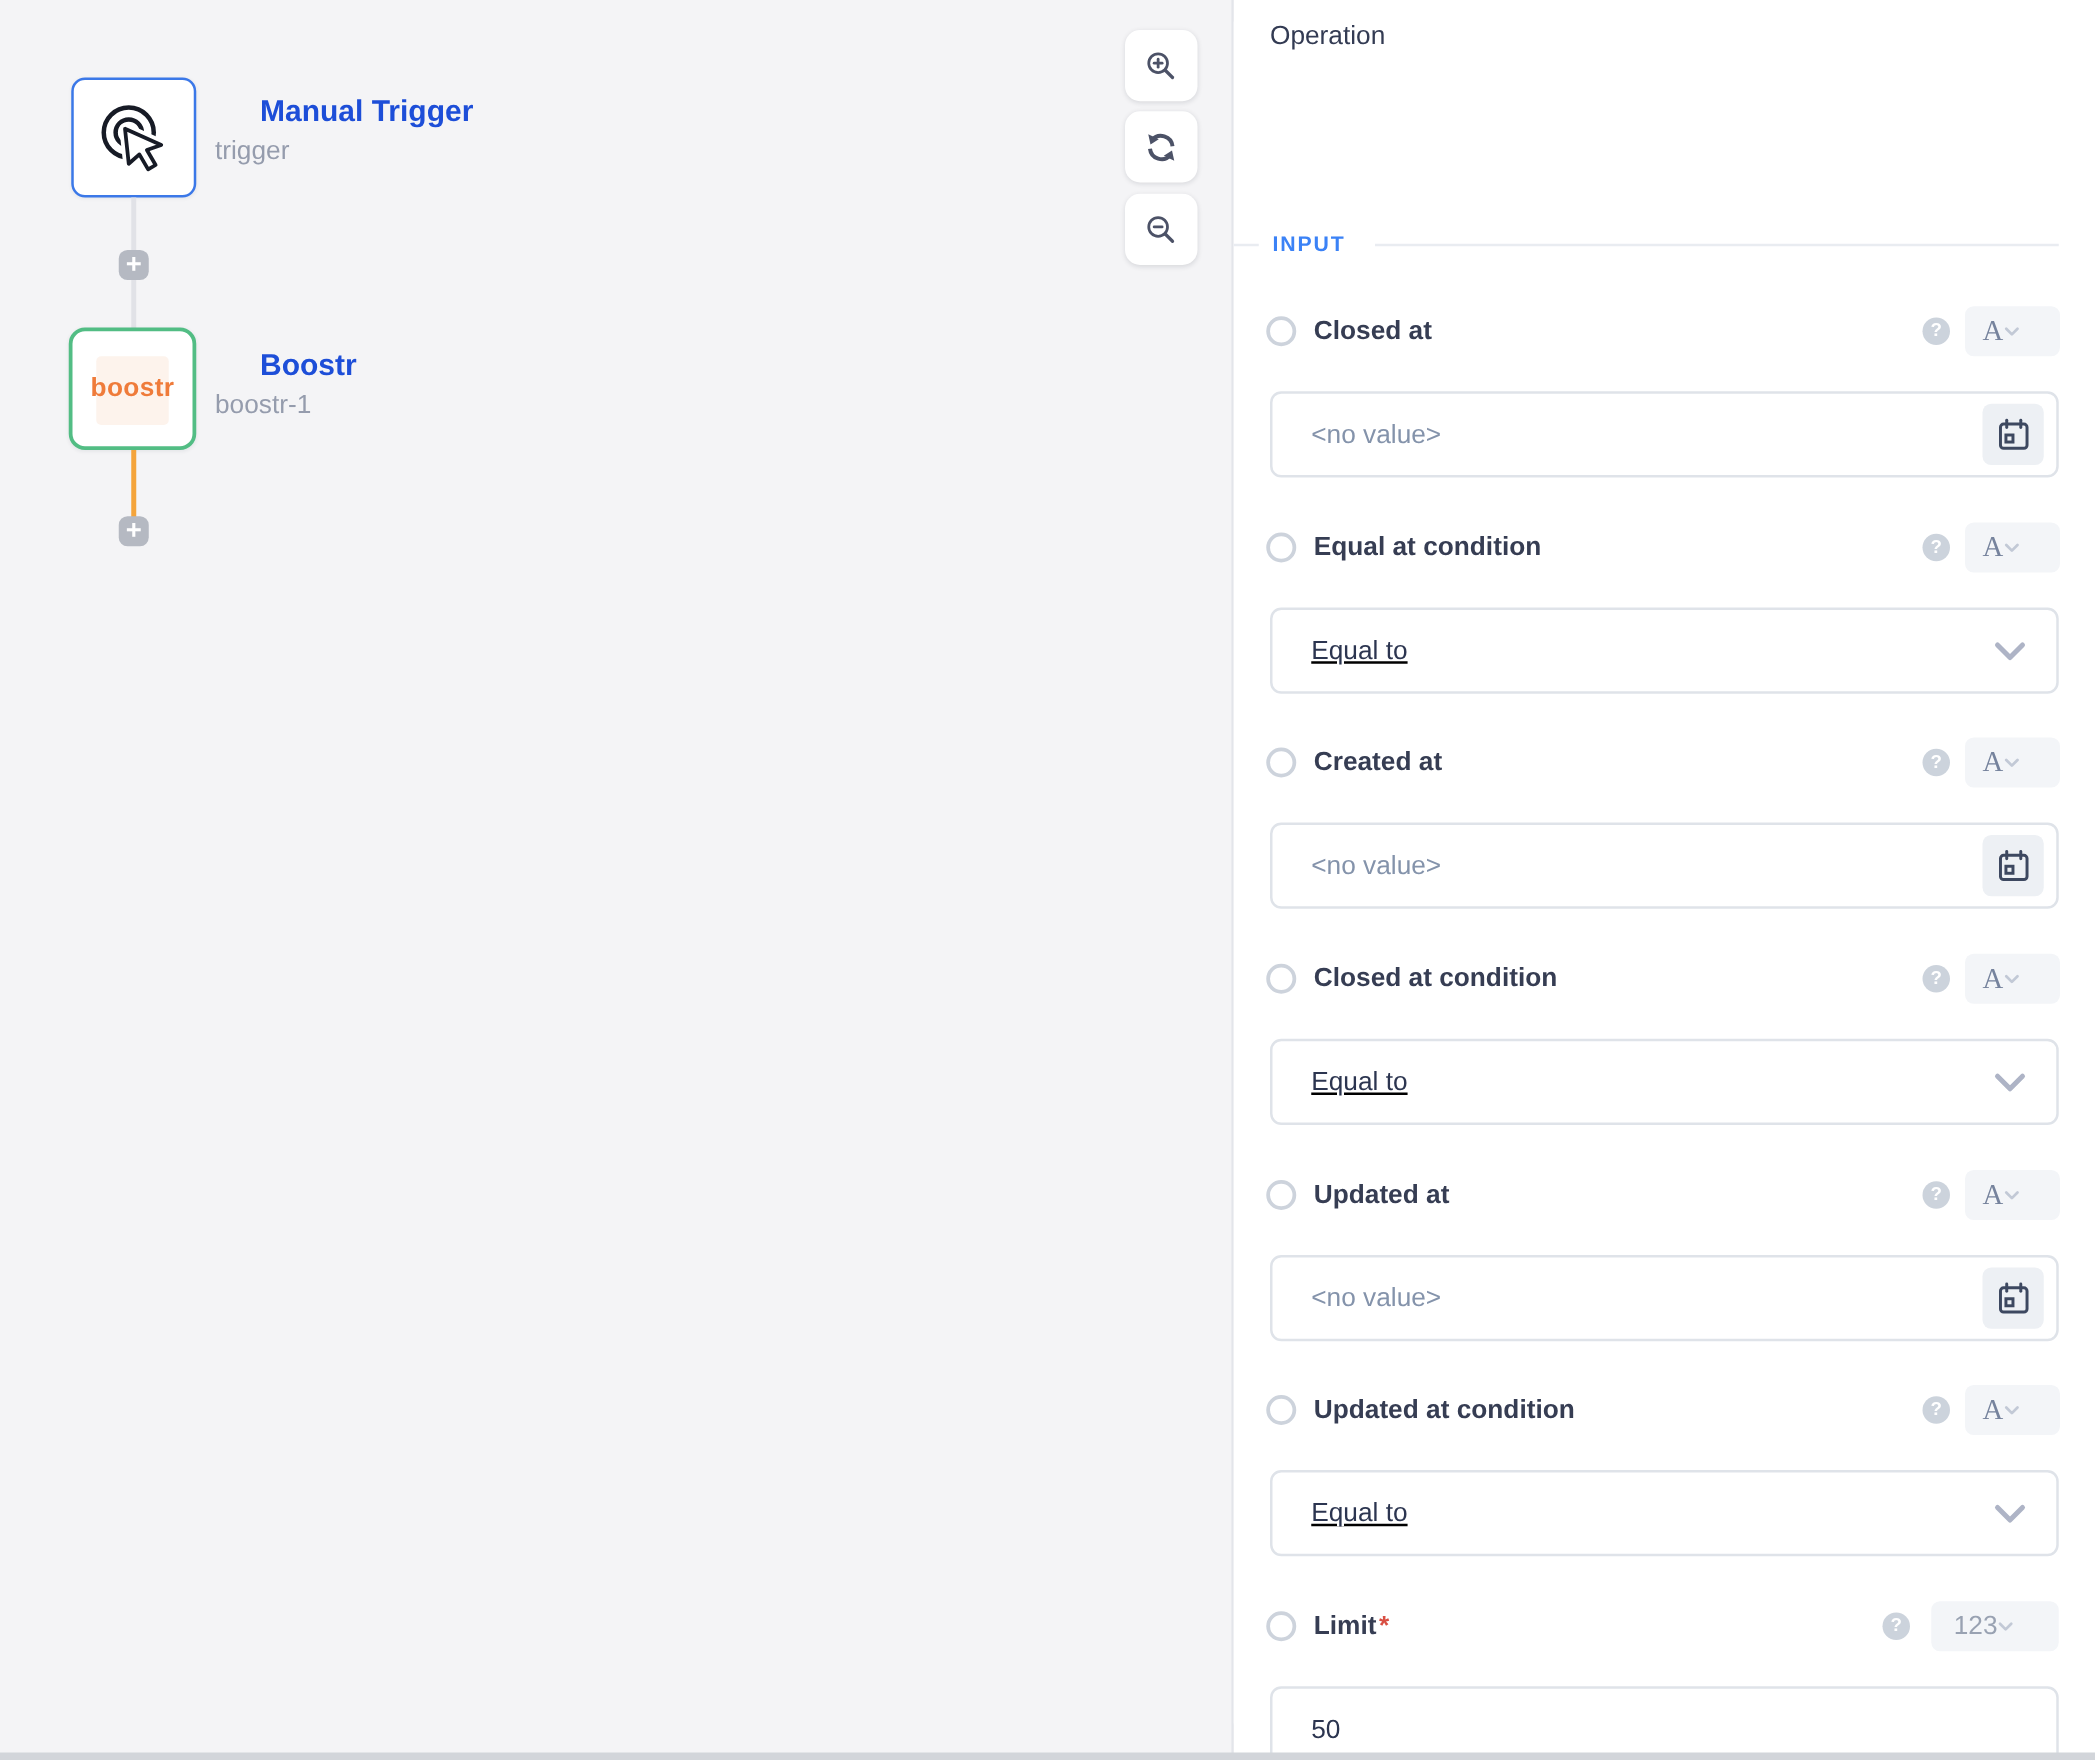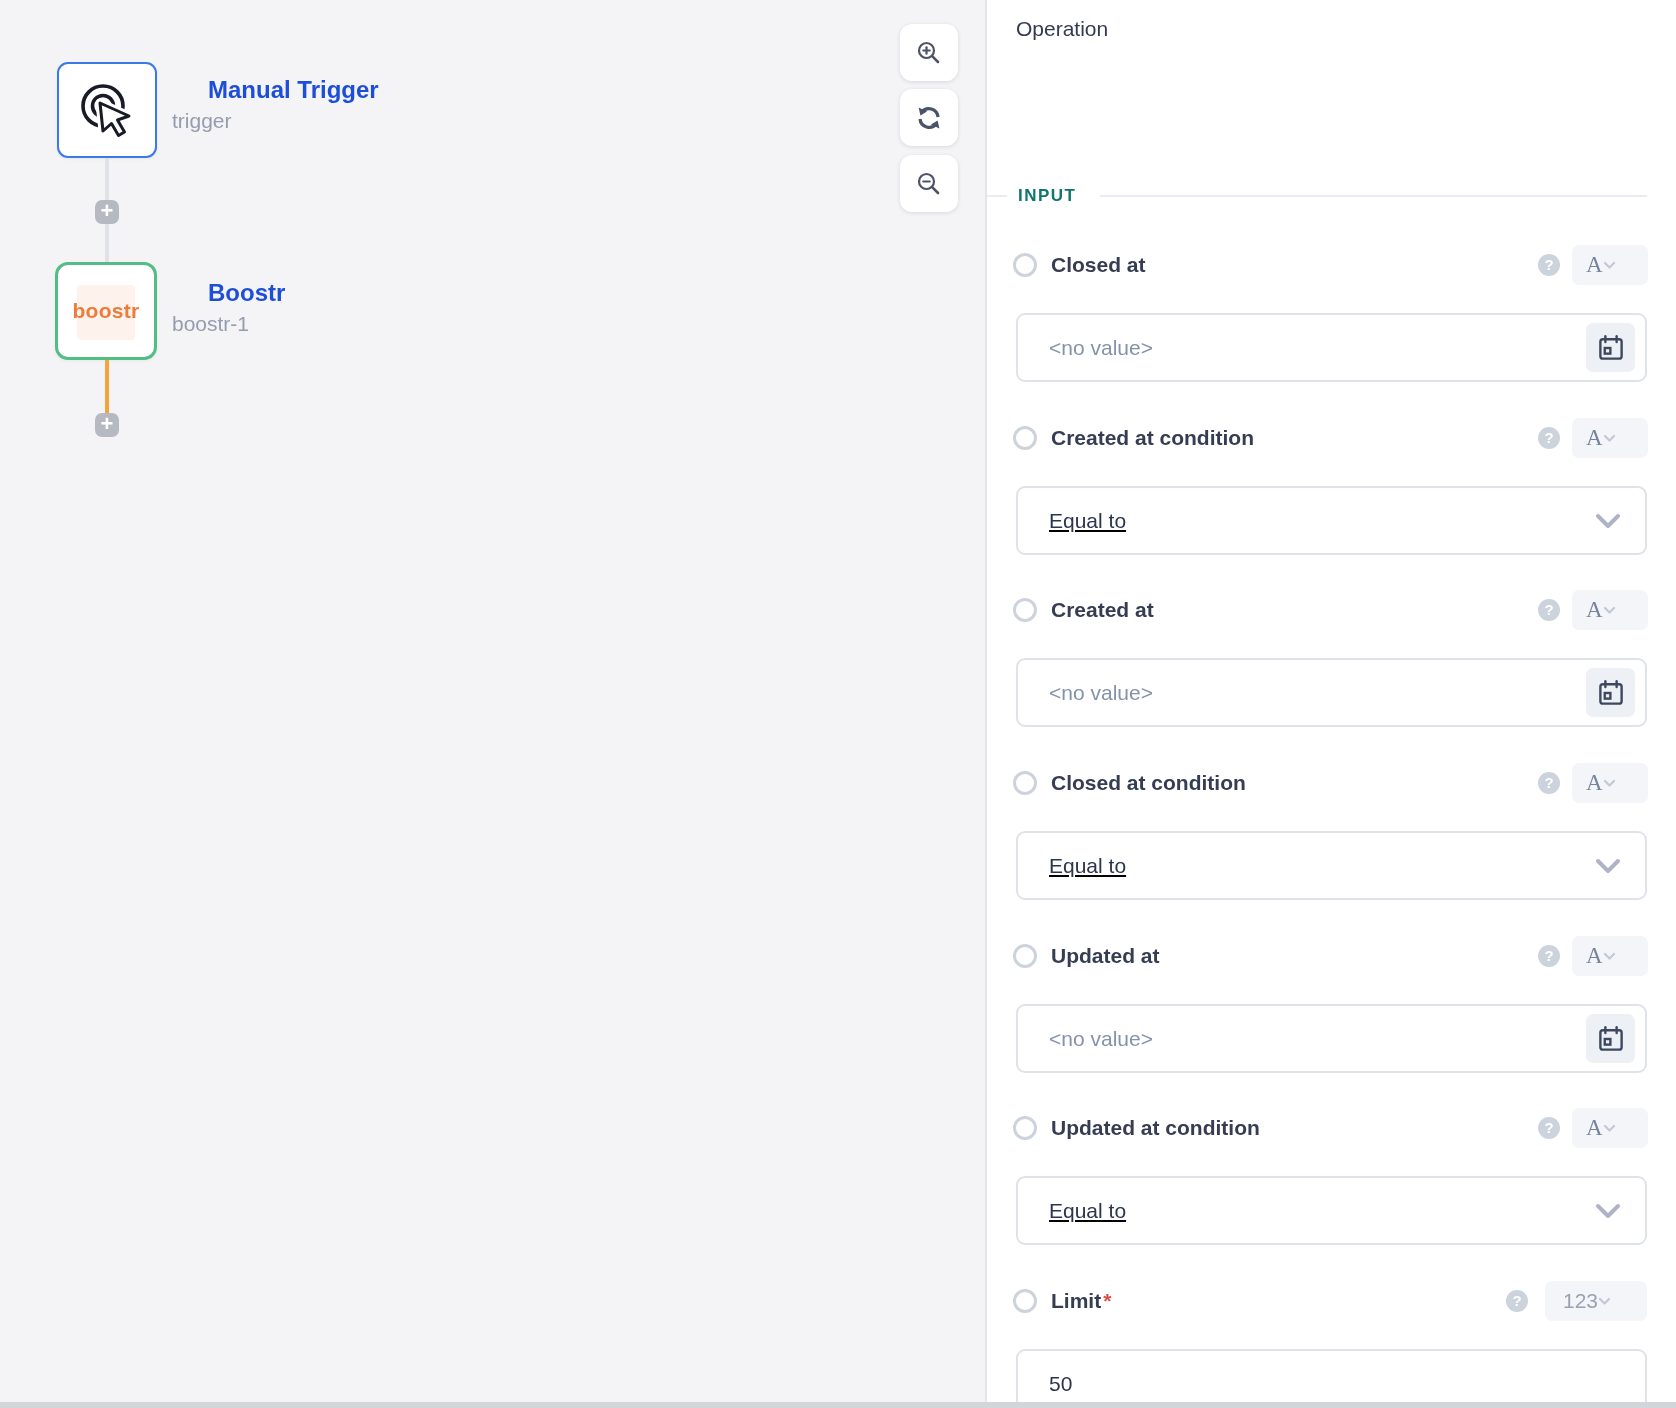--- a/index.html
+++ b/index.html
@@ -36,21 +36,21 @@
        border:2px solid #dfe3e9;border-radius:9px;background:#fff;display:flex;align-items:center;
        padding:0 24px 0 31px;}
   .op-select{top:66px;cursor:pointer;}
   .box .val{font-size:21px;color:#2c3550;}
   .box .ph{font-size:21px;color:#8493ab;}
   .box .chev{margin-left:auto;display:flex;}
 
   .input-header{position:absolute;left:0;right:0;top:186px;height:20px;}
   .ih-line-l{position:absolute;left:0;top:9px;width:20px;height:2px;background:#e9ecf1;}
   .ih-line-r{position:absolute;left:113px;right:29px;top:9px;height:2px;background:#e9ecf1;}
-  .ih-text{position:absolute;left:31px;top:0;font-size:17px;font-weight:700;letter-spacing:1.5px;color:#0f766e;}
+  .ih-text{position:absolute;left:31px;top:0;font-size:17px;font-weight:700;letter-spacing:1.5px;color:#3b82f6;}
 
   .row-label{position:absolute;left:0;right:0;height:24px;}
   .circle{position:absolute;left:26px;top:0;width:24px;height:24px;box-sizing:border-box;
           border:3px solid #cdd3dc;border-radius:50%;background:#fff;cursor:pointer;}
   .flabel{position:absolute;left:64px;top:0;line-height:24px;font-size:21px;font-weight:700;color:#363d53;white-space:nowrap;}
   .req{color:#d94f43;margin-left:2px;}
   .help{position:absolute;top:1px;width:22px;height:22px;border-radius:50%;background:#ccd3dc;color:#fff;
         font-size:15px;font-weight:700;text-align:center;line-height:22px;cursor:pointer;}
   .badge{position:absolute;top:-8px;height:40px;box-sizing:border-box;border-radius:7px;background:#f3f5f8;
          display:flex;align-items:center;cursor:pointer;}
@@ -165,21 +165,21 @@
                 <rect x="3.5" y="5" width="17" height="15.5" rx="2"></rect>
                 <line x1="7.5" y1="2.5" x2="7.5" y2="7.2"></line>
                 <line x1="16.5" y1="2.5" x2="16.5" y2="7.2"></line>
                 <rect x="7" y="12" width="4.5" height="4.5"></rect>
               </svg>
             </span>
           </span>
         </div>
         <div class="row-label" style="top: 426px;">
           <div class="circle"></div>
-          <span class="flabel"><span>Created at condition</span></span>
+          <span class="flabel"><span>Equal at condition</span></span>
           <span class="help" style="left: 551px;">?</span>
           <div class="badge badge-a">
             <span class="bt">A</span>
             <span style="display: flex;">
               <svg width="13" height="9" viewBox="0 0 13 9" fill="none" stroke="#c2c9d6" stroke-width="2.2" stroke-linecap="round" stroke-linejoin="round">
                 <polyline points="2,2 6.5,6.5 11,2"></polyline>
               </svg>
             </span>
           </div>
         </div>

